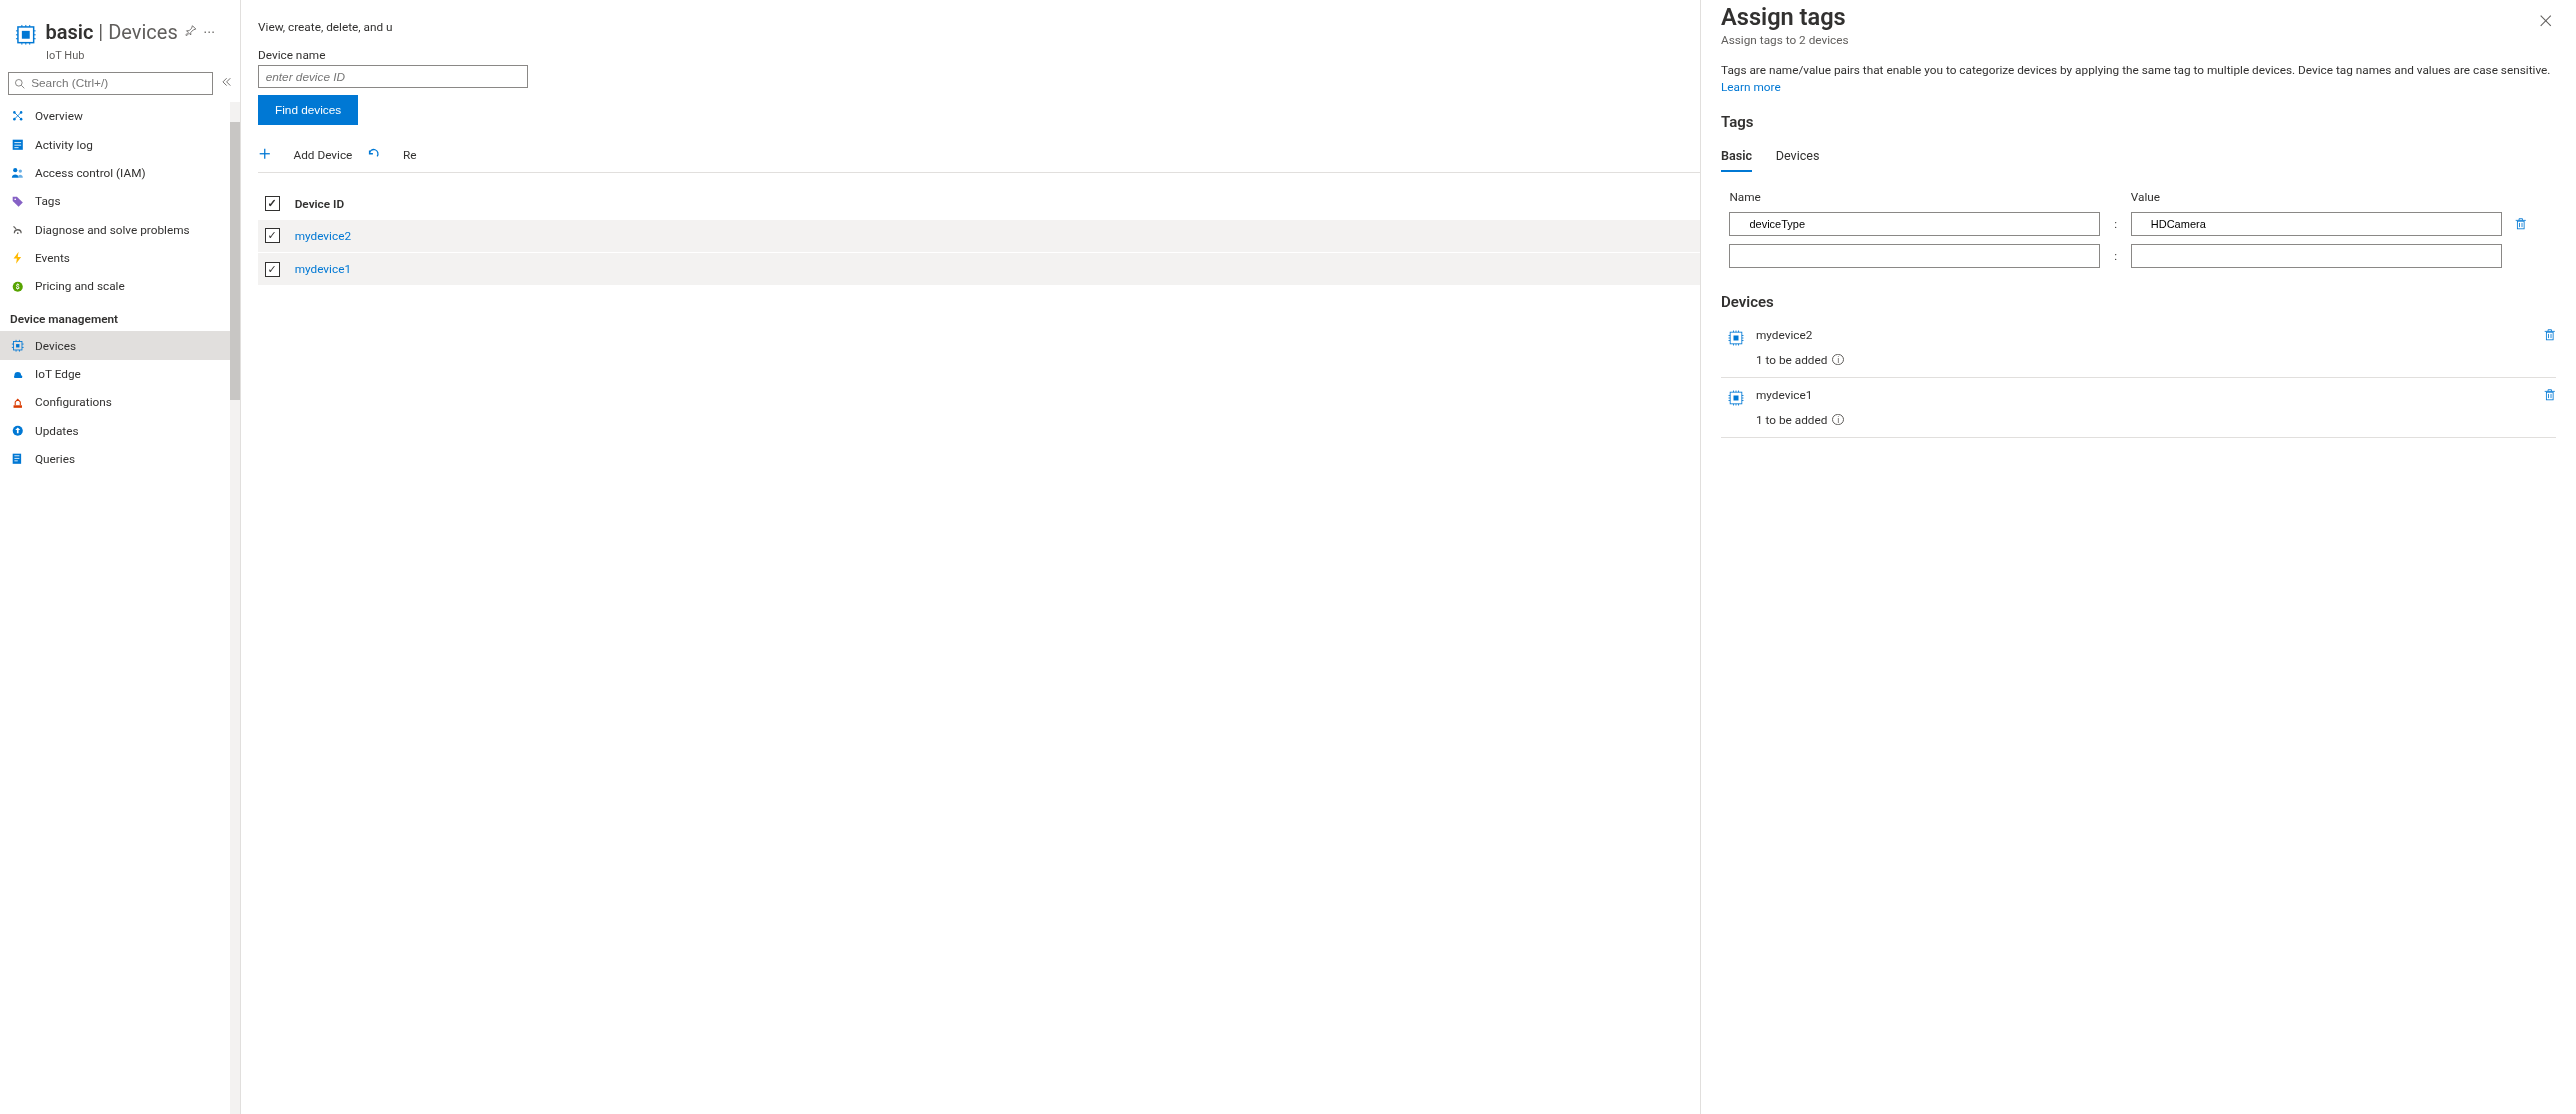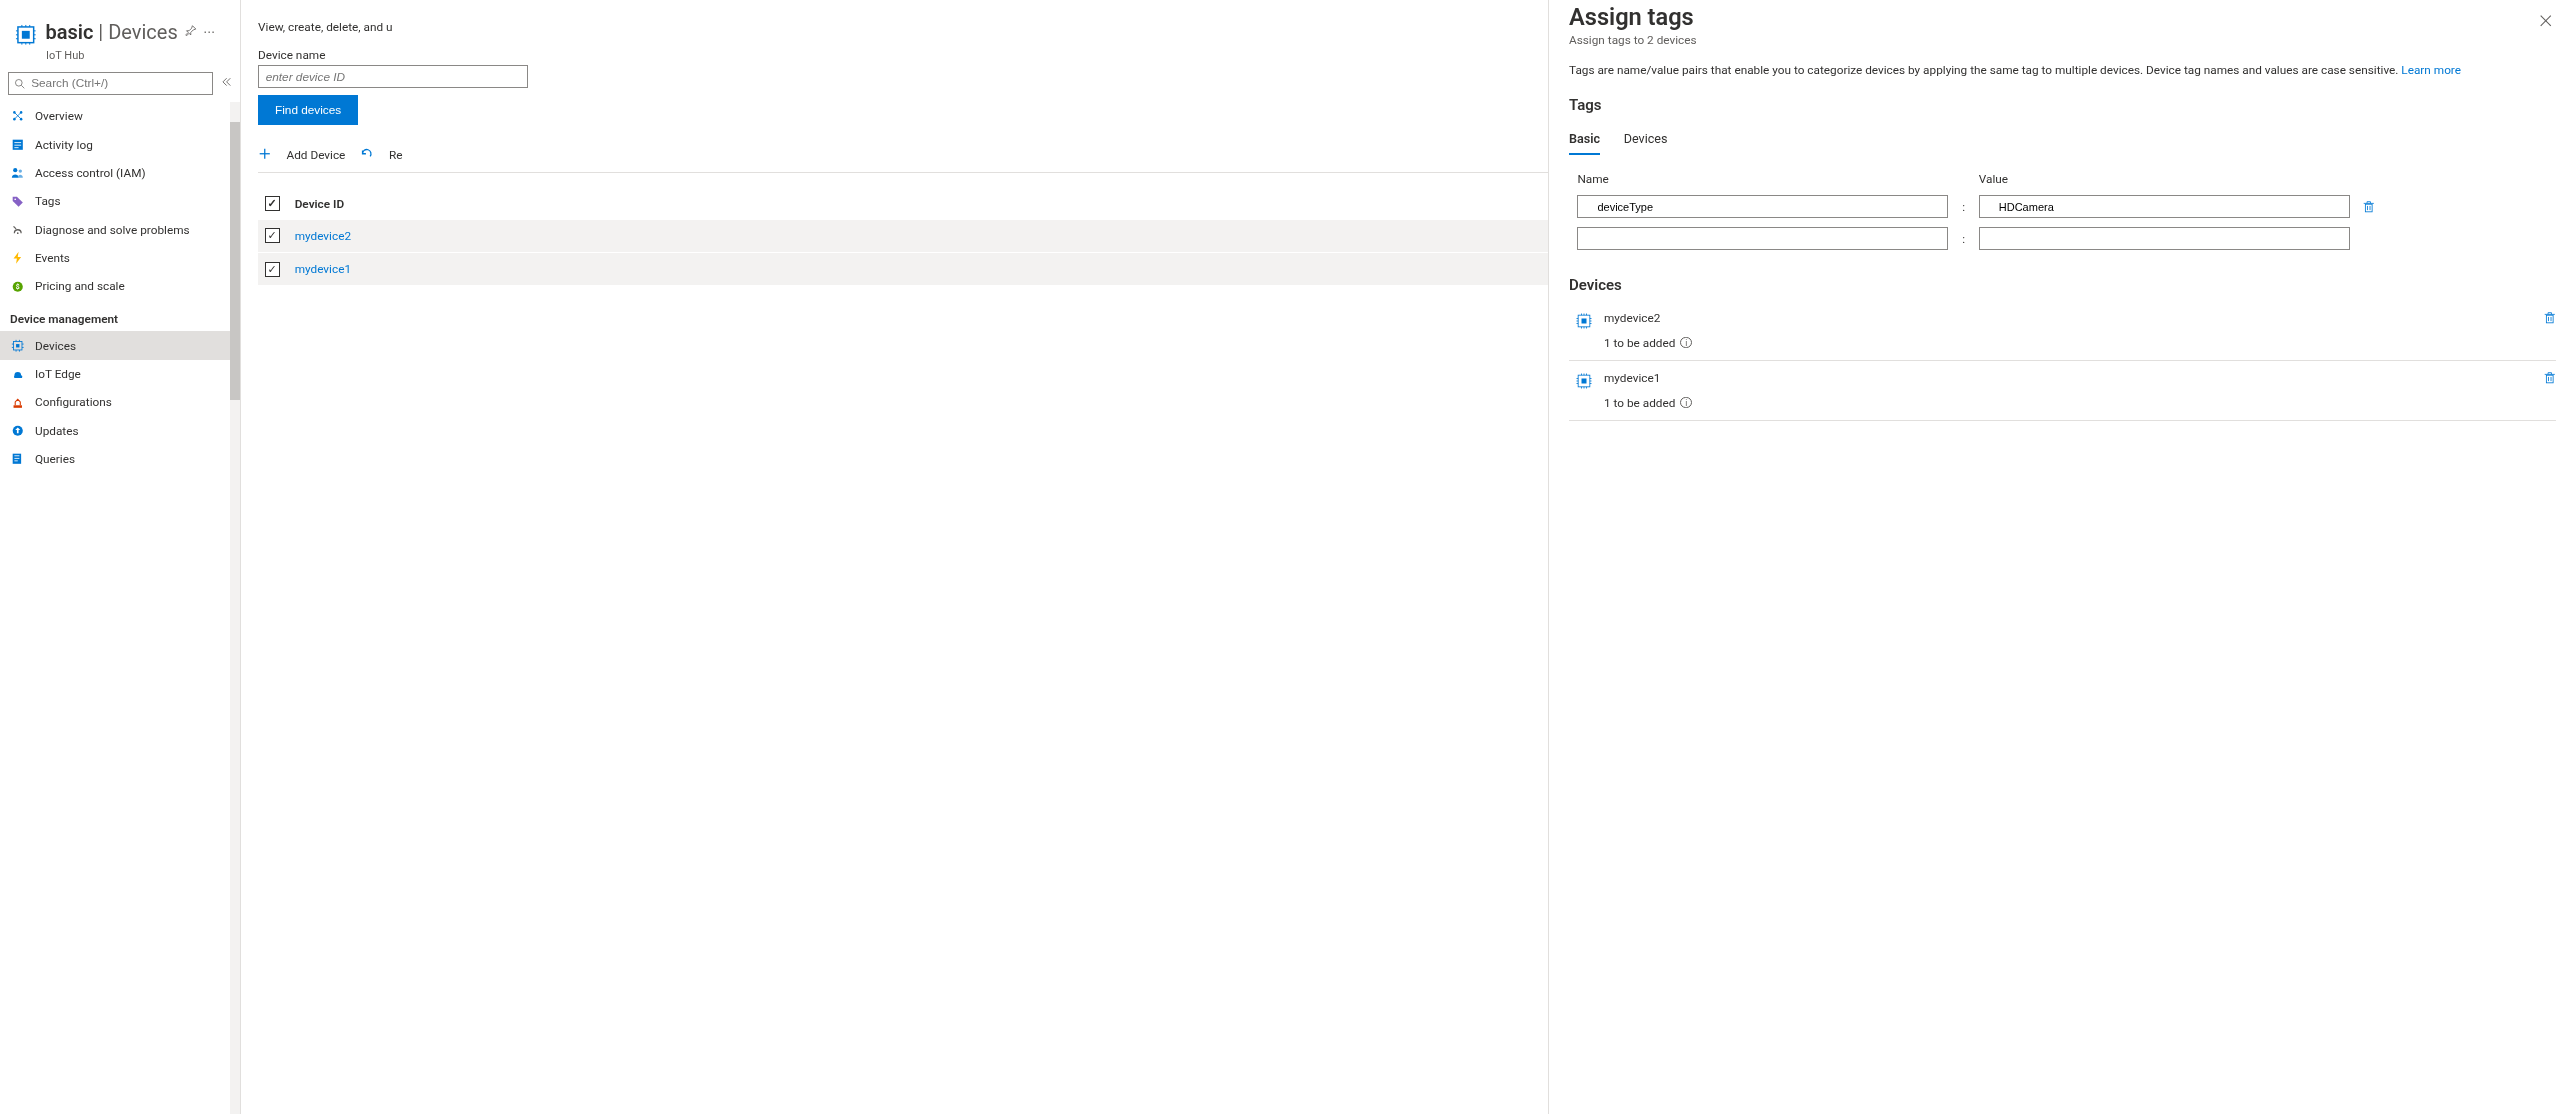--- a/index.html
+++ b/index.html
@@ -89,41 +89,41 @@
   }
   .find-btn {
     margin-top: 6.7px;
     background: #0078d4; color: #fff; border: none; padding: 8px 17px; font-size: 11.8px; cursor: pointer;
   }
   .toolbar {
     margin-top: 13.5px; padding: 8.4px 0;
     border-bottom: 0.8px solid #e1dfdd;
     display: flex; align-items: center; gap: 15px;
   }
-  .toolbar-item { display: flex; align-items: center; gap: 15px; color: #323130; cursor: pointer; }
+  .toolbar-item { display: flex; align-items: center; gap: 22px; color: #323130; cursor: pointer; }
   .toolbar-icon { color: #0078d4; }
 
   .device-table { margin-top: 15px; }
   .table-header-row, .table-row {
     display: flex; align-items: center; gap: 15px; padding: 8.4px 6.7px;
   }
   .table-header-row { font-weight: 600; }
   .table-row { background: #f3f2f1; margin-bottom: 1.7px; }
   .checkbox {
     width: 15px; height: 15px; border: 0.8px solid #323130; display: flex; align-items: center; justify-content: center;
     background: #fff; cursor: pointer;
   }
   .checkbox.checked::after { content: "✓"; font-size: 11px; color: #323130; }
   .device-link { color: #0078d4; cursor: pointer; }
 
   
   .panel {
     position: absolute;
     right: 0; top: 0;
-    width: 1028px;
+    width: 876px;
     height: 100%;
     background: #fff;
     border-left: 0.8px solid #e1dfdd;
     padding: 3.4px 20px 20px 20px;
     overflow-y: auto;
   }
   .panel-header-row { display: flex; align-items: flex-start; justify-content: space-between; }
   .panel-title { font-size: 23.6px; font-weight: 600; color: #323130; }
   .panel-subtitle { font-size: 11.8px; color: #605e5c; margin-top: 1.7px; }
   .close-btn { font-size: 15px; color: #605e5c; cursor: pointer; padding: 3.4px; margin-top: 6.7px; }

